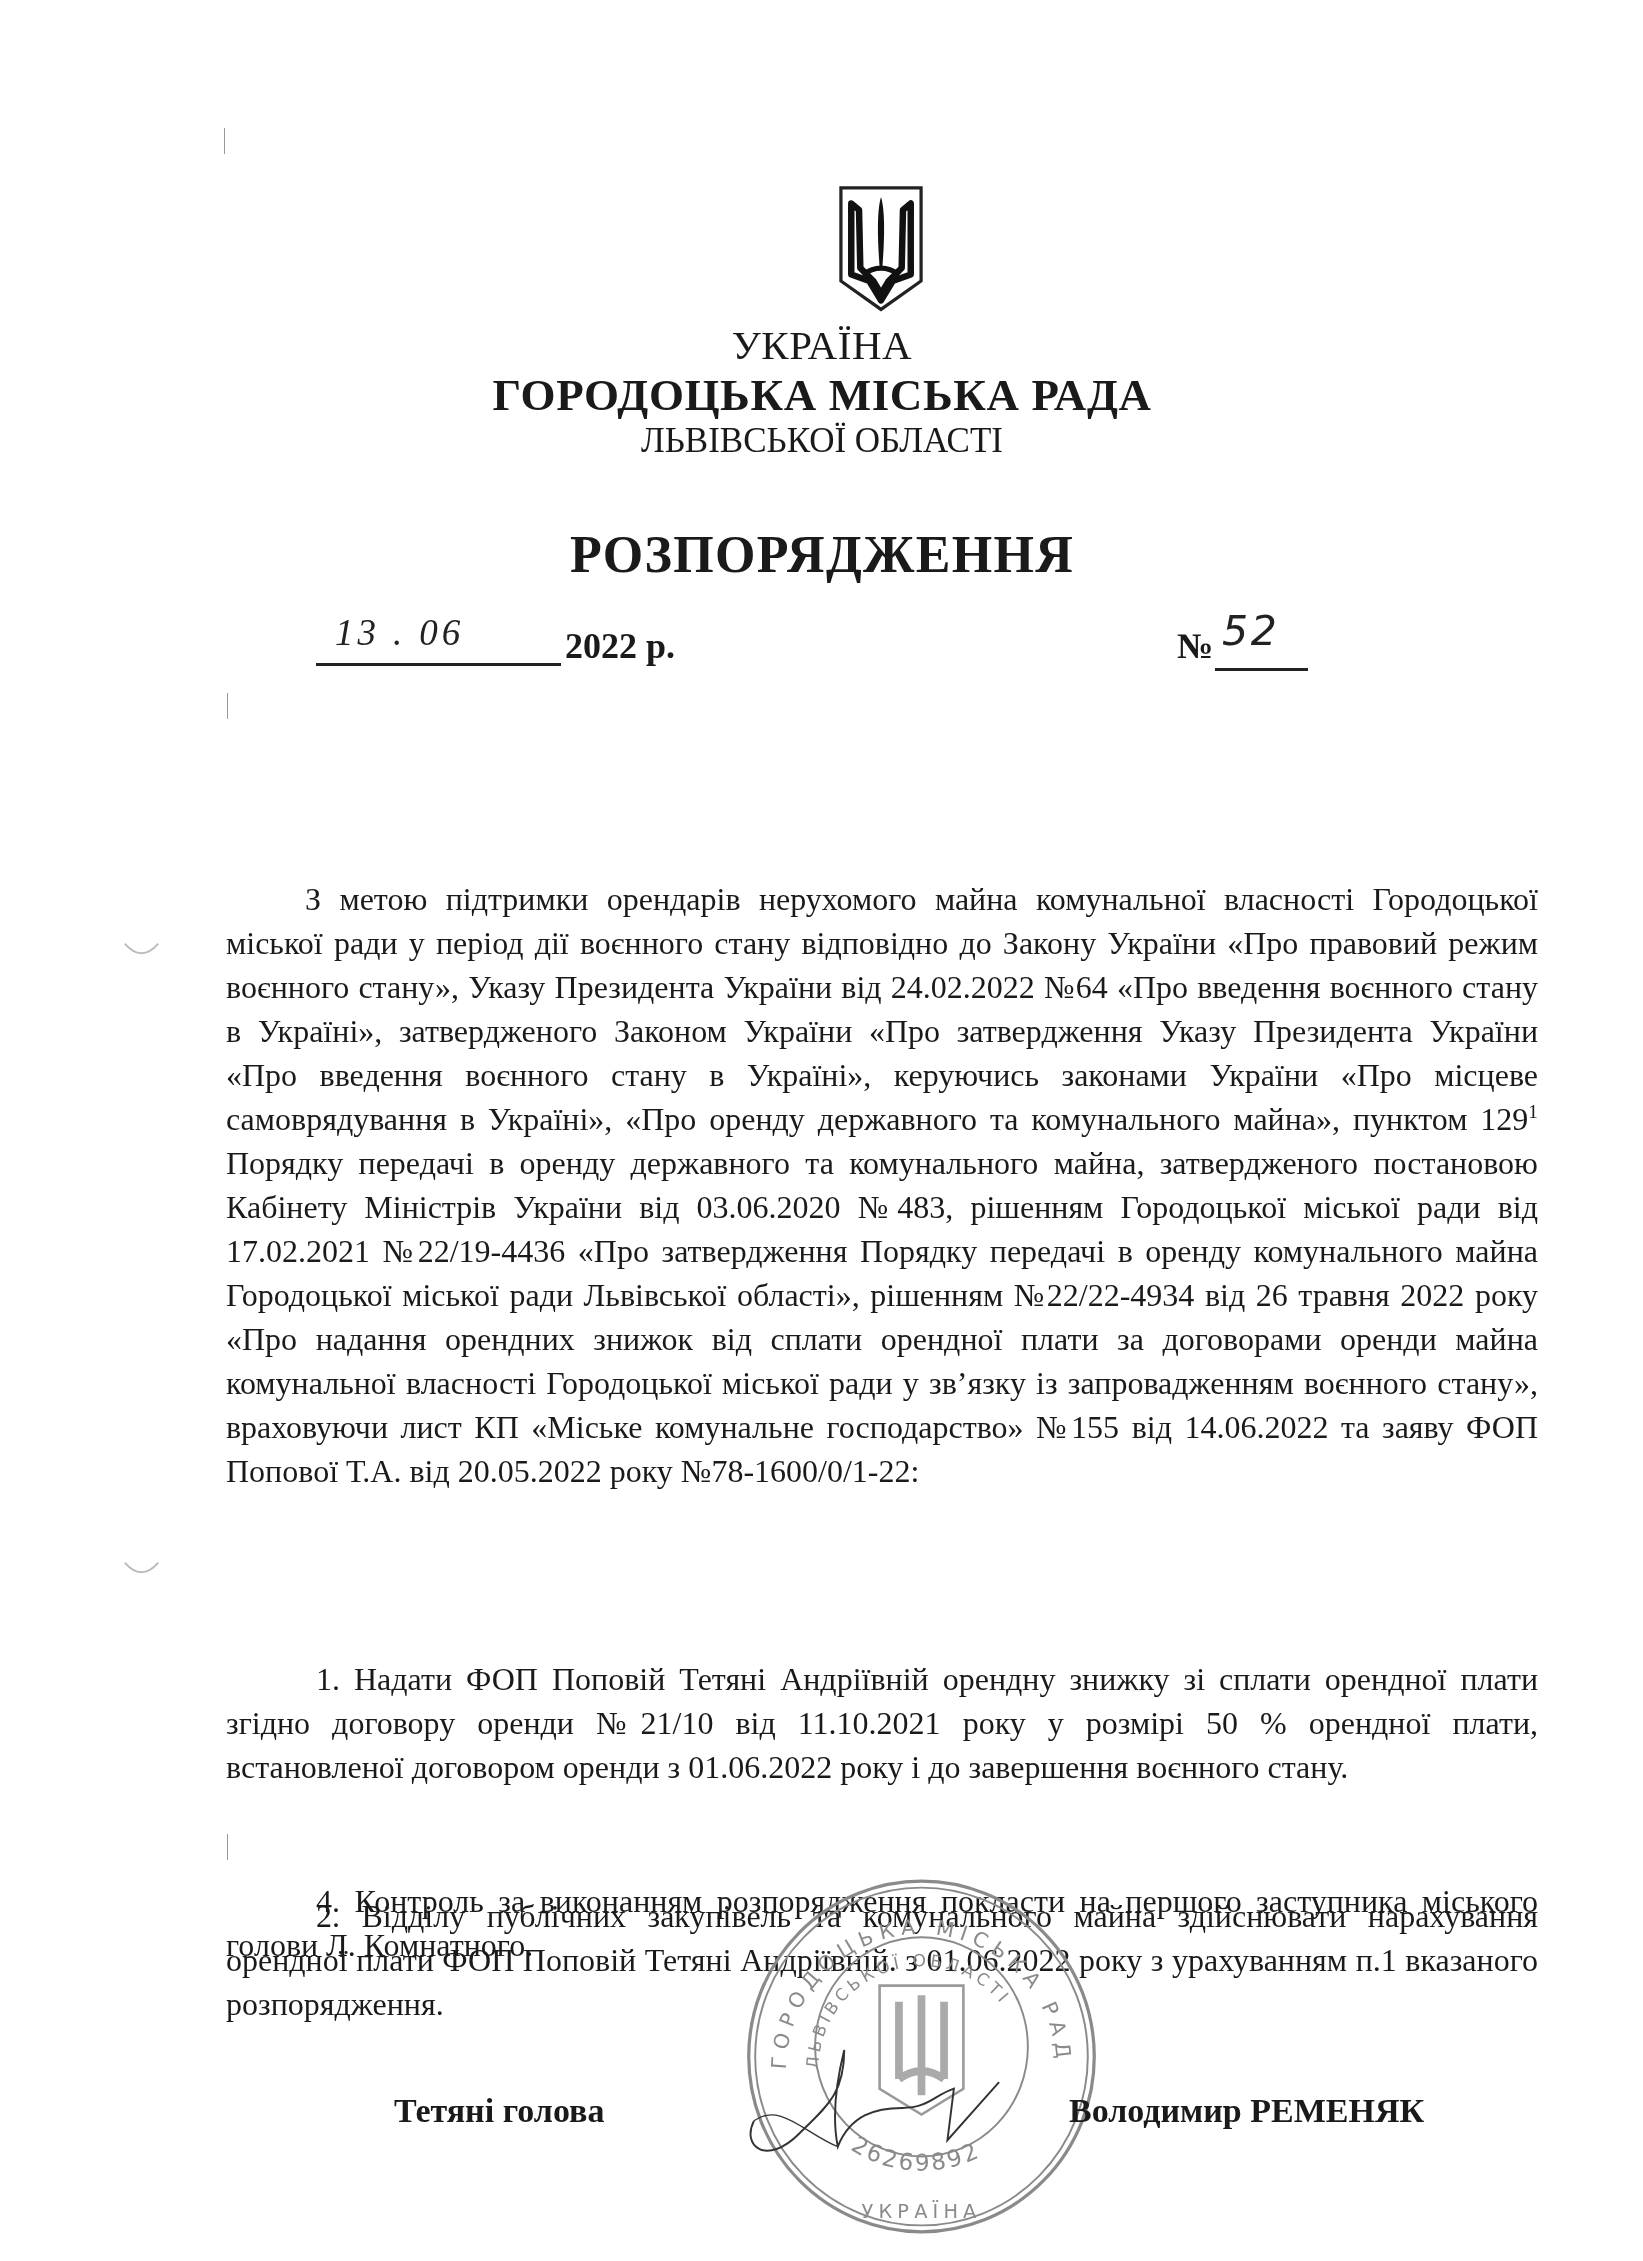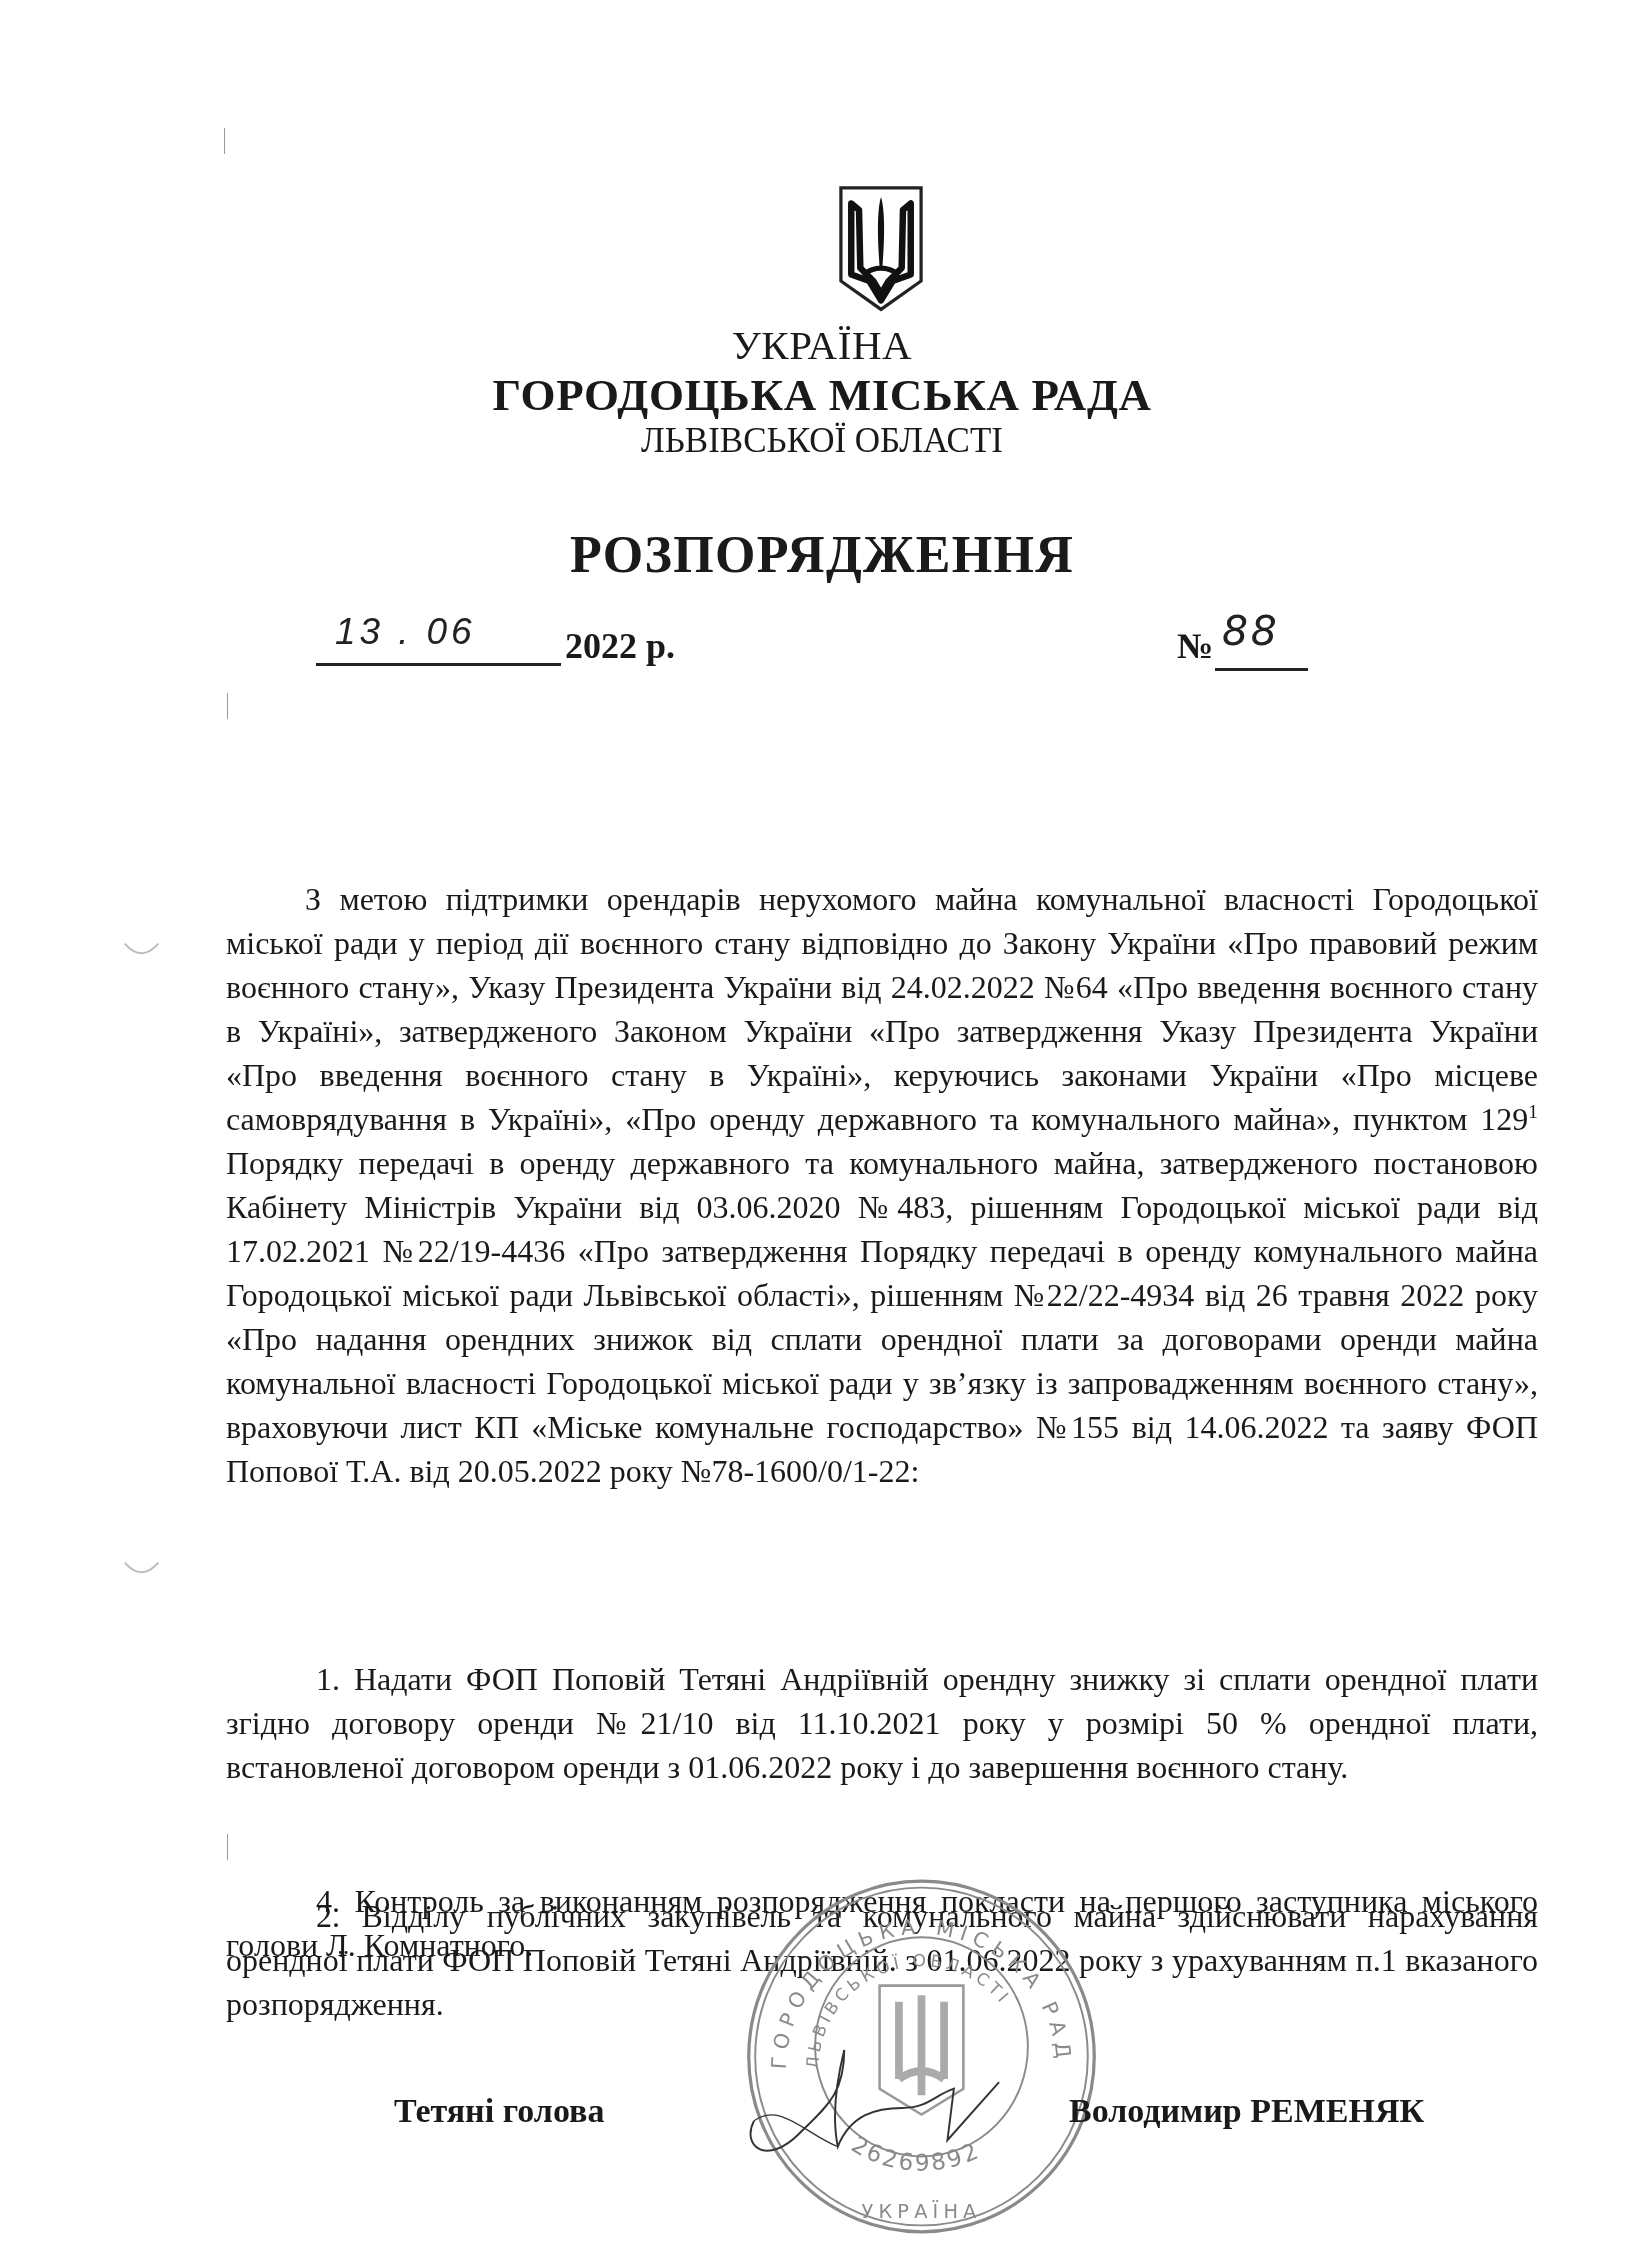--- a/index.html
+++ b/index.html
@@ -13,21 +13,21 @@
   
   .coat { left: 837px; top: 184px; width: 88px; height: 128px; }
 
   .hdr-country { top: 322px; font-size: 41px; line-height: 46px; letter-spacing: 0.6px; }
   .hdr-council { top: 369px; font-size: 45px; line-height: 52px; font-weight: bold; letter-spacing: 0.6px; }
   .hdr-region  { top: 420px; font-size: 35px; line-height: 41px; }
   .hdr-doctype { top: 525px; font-size: 52px; line-height: 59px; font-weight: bold; letter-spacing: 1.3px; }
 
   .date-row { top: 606px; left: 0; width: 1644px; height: 64px; }
   .date-line { left: 316px; top: 57px; width: 245px; height: 3.2px; background: #222; }
-  .date-hand { left: 335px; top: 5.2px; font-size: 37px; font-style: italic; font-family: Liberation Sans, sans-serif; letter-spacing: 3.9px; color: #222; }
+  .date-hand { left: 335px; top: 5.2px; font-size: 37px; font-style: italic; font-family: Liberation Serif, serif; letter-spacing: 3.9px; color: #222; }
   .date-year { left: 565px; top: 19.3px; font-size: 36px; font-weight: bold; }
   .num-sign { left: 1177px; top: 19.3px; font-size: 36px; font-weight: bold; }
   .num-line { left: 1215px; top: 62px; width: 93px; height: 2.6px; background: #222; }
   .num-hand { left: 1222px; top: 1.3px; font-size: 41px; font-style: italic; font-family: "DejaVu Sans", sans-serif; color: #222; letter-spacing: 2.6px; }
 
   .subject { left: 232px; top: 745px; width: 1096px; font-size: 34px; line-height: 40px; font-weight: bold; }
   .subject div:nth-child(2) { padding-left: 7.7px; }
 
   .body-text {
     left: 226px; width: 1312px; font-size: 32px; line-height: 44px;
@@ -70,21 +70,21 @@
 <div class="abs center hdr-country">УКРАЇНА</div>
 <div class="abs center hdr-council">ГОРОДОЦЬКА МІСЬКА РАДА</div>
 <div class="abs center hdr-region">ЛЬВІВСЬКОЇ ОБЛАСТІ</div>
 <div class="abs center hdr-doctype">РОЗПОРЯДЖЕННЯ</div>
 
 <div class="abs date-row">
   <div class="abs date-hand">13 . 06</div>
   <div class="abs date-line"></div>
   <div class="abs date-year">2022 р.</div>
   <div class="abs num-sign">№</div>
-  <div class="abs num-hand">88</div>
+  <div class="abs num-hand">52</div>
   <div class="abs num-line"></div>
 </div>
 
 <div class="abs subject">
 </div>
 
 <div class="abs body-text p-intro"><span>З метою підтримки орендарів нерухомого майна комунальної власності Городоцької міської ради у період дії воєнного стану відповідно до Закону України «Про правовий режим воєнного стану», Указу Президента України від 24.02.2022 №64 «Про введення воєнного стану в Україні», затвердженого Законом України «Про затвердження Указу Президента України «Про введення воєнного стану в Україні», керуючись законами України «Про місцеве самоврядування в Україні», «Про оренду державного та комунального майна», пунктом 129</span><sup>1</sup><span> Порядку передачі в оренду державного та комунального майна, затвердженого постановою Кабінету Міністрів України від 03.06.2020 №483, рішенням  Городоцької міської ради від 17.02.2021 №22/19-4436 «Про затвердження Порядку передачі в оренду комунального майна Городоцької міської ради Львівської області», рішенням №22/22-4934 від 26 травня 2022 року «Про надання орендних знижок від сплати орендної плати за договорами оренди майна комунальної власності Городоцької  міської ради  у зв’язку із запровадженням воєнного стану», враховуючи лист КП «Міське комунальне господарство» №155 від 14.06.2022  та заяву ФОП  Попової  Т.А. від 20.05.2022 року №78-1600/0/1-22:</span></div>
 
 <div class="abs body-text p-item1">1.  Надати  ФОП Поповій Тетяні Андріївній  орендну знижку зі сплати орендної плати згідно договору оренди №21/10 від 11.10.2021 року у розмірі 50 % орендної плати, встановленої договором оренди з 01.06.2022 року і до завершення воєнного стану.</div>
 <div class="abs body-text p-item2">2.  Відділу публічних закупівель та комунального майна здійснювати нарахування орендної плати  ФОП Поповій Тетяні Андріївній. з 01.06.2022 року з урахуванням п.1 вказаного розпорядження.</div>

